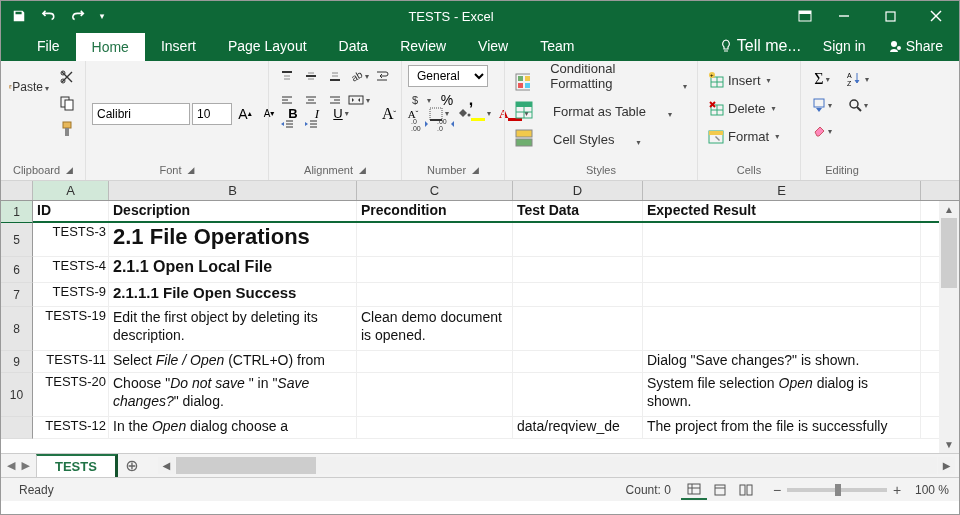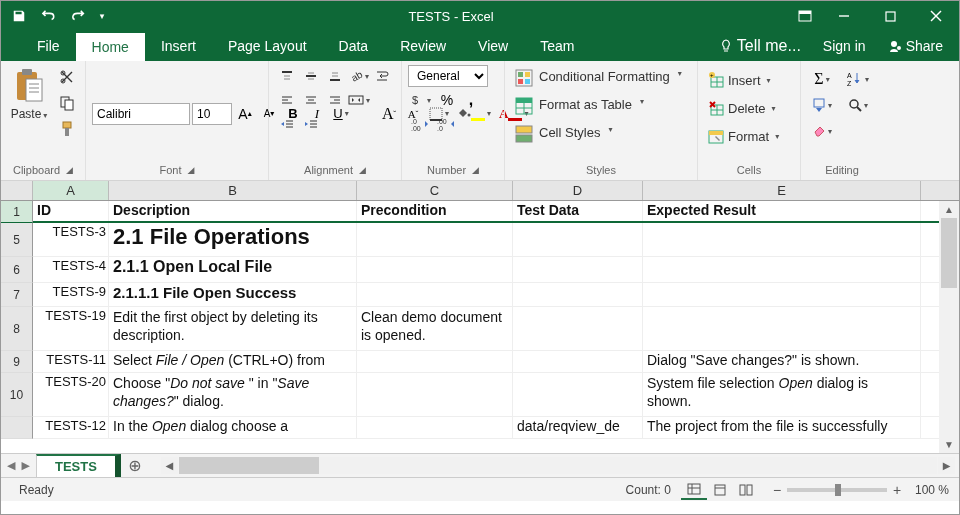--- a/index.html
+++ b/index.html
@@ -26,21 +26,21 @@
 
 
 .ribbon { background: #f3f3f3; border-bottom: 1px solid #d4d4d4; height: 120px; display: flex; }
 .group { border-right: 1px solid #e1e1e1; display: flex; flex-direction: column; padding: 4px 6px 2px; }
 .group-content { flex: 1; display: flex; }
 .group-label { text-align: center; font-size: 11px; color: #666; padding: 2px 0; display:flex; align-items:center; justify-content:center; gap:6px; }
 .launcher { font-size: 9px; color: #666; }
 
 
 .clipboard .group-content { align-items: flex-start; gap: 4px; }
-.paste-big { display: flex; flex-direction: column; align-items: center; width: 44px; cursor:pointer; padding:2px; }
+.paste-big { display: flex; flex-direction: row; align-items: center; width: 44px; cursor:pointer; padding:2px; }
 .paste-icon { width:30px; height:36px; margin-top:2px; }
 .paste-label { font-size:12px; color:#333; margin-top:2px; }
 .clip-small-col { display:flex; flex-direction:column; gap:2px; }
 .clip-small-btn { width:24px; height:24px; display:flex; align-items:center; justify-content:center; cursor:pointer; }
 
 
 .font .group-content { gap: 2px; width: 170px; }
 .font-row { display:flex; gap:2px; align-items:center; }
 .font-select { border:1px solid #ababab; background:#fff; height:22px; font-size:12px; padding:0 4px; }
 .font-select.name { width: 98px; }
@@ -56,21 +56,21 @@
 .alignment .group-content { flex-direction: column; gap:2px; width: 120px; }
 .align-row { display:flex; gap:0; }
 .align-btn { width:24px; height:22px; display:flex; align-items:center; justify-content:center; cursor:pointer; }
 
 
 .number .group-content { flex-direction: column; gap:2px; width: 90px; }
 .num-select { border:1px solid #ababab; background:#fff; height:22px; font-size:12px; padding:0 4px; width: 80px; }
 
 
 .styles .group-content { flex-direction: column; gap:2px; width: 180px; padding-top:2px; }
-.style-btn { display:flex; align-items:flex-start; gap:6px; padding:2px 4px; cursor:pointer; font-size:13px; color:#333; height:26px;}
+.style-btn { display:flex; align-items:flex-end; gap:20px; padding:2px 4px; cursor:pointer; font-size:13px; color:#333; height:26px;}
 
 
 .cells .group-content { flex-direction: column; gap:2px; width: 90px; padding-top:2px;}
 .cell-btn { display:flex; align-items:center; gap:4px; padding:2px 4px; cursor:pointer; font-size:13px; color:#333; height:26px;}
 
 
 .editing .group-content { gap:6px; width: 70px; padding-top:2px;}
 .ed-col { display:flex; flex-direction:column; gap:2px; }
 .ed-btn { width:30px; height:24px; display:flex; align-items:center; justify-content:center; cursor:pointer; font-size:16px; }
 
@@ -103,21 +103,21 @@
 .selrow { border-bottom: 2px solid #0e6837; }
 .vsb { width:20px; background:#f1f1f1; position:relative; }
 .vsb-up, .vsb-down { height:17px; display:flex; align-items:center; justify-content:center; color:#666; font-size:10px; cursor:pointer; background:#f1f1f1;}
 .vsb-track { position:absolute; top:17px; bottom:17px; left:0; right:0; }
 .vsb-thumb { position:absolute; top:0; left:2px; right:2px; height:70px; background:#cdcdcd; }
 
 
 .sheetbar { height:24px; border-top:1px solid #ccc; display:flex; align-items:stretch; background:#f3f3f3; }
 .st-nav { display:flex; align-items:center; padding:0 6px; gap:6px; color:#777; }
 .st-nav-btn { cursor:pointer; font-size:11px; }
-.sheet-tab { background:#fff; border-top:2px solid #217346; padding:0 18px; display:flex; align-items:center; font-size:13px; font-weight:bold; color:#217346; border-left:1px solid #ccc; border-right:6px solid #14532d; cursor:pointer; }
+.sheet-tab { background:#fff; border-top:2px solid #217346; padding:0 18px; display:flex; align-items:center; font-size:13px; font-weight:bold; color:#217346; border-left:1px solid #ccc; border-right:3px solid #14532d; cursor:pointer; }
 .add-sheet { width:28px; display:flex; align-items:center; justify-content:center; cursor:pointer; color:#666; font-size:16px; }
 .hsb { flex:1; display:flex; align-items:center; padding: 3px 4px 3px 12px; }
 .hsb-left, .hsb-right { width:17px; height:17px; background:#f1f1f1; color:#666; font-size:10px; display:flex; align-items:center; justify-content:center; cursor:pointer; }
 .hsb-track { flex:1; height:17px; background:#f1f1f1; position:relative; margin:0 1px; }
 .hsb-thumb { position:absolute; left:0; top:0; bottom:0; width:140px; background:#cdcdcd; }
 
 
 .status { height:24px; background:#f3f3f3; border-top:1px solid #ccc; display:flex; align-items:center; font-size:12px; color:#444;padding-left:8px; }
 .status-left { padding:0 10px; }
 .status-right { margin-left:auto; display:flex; align-items:center; gap:10px; padding:0 10px; }

